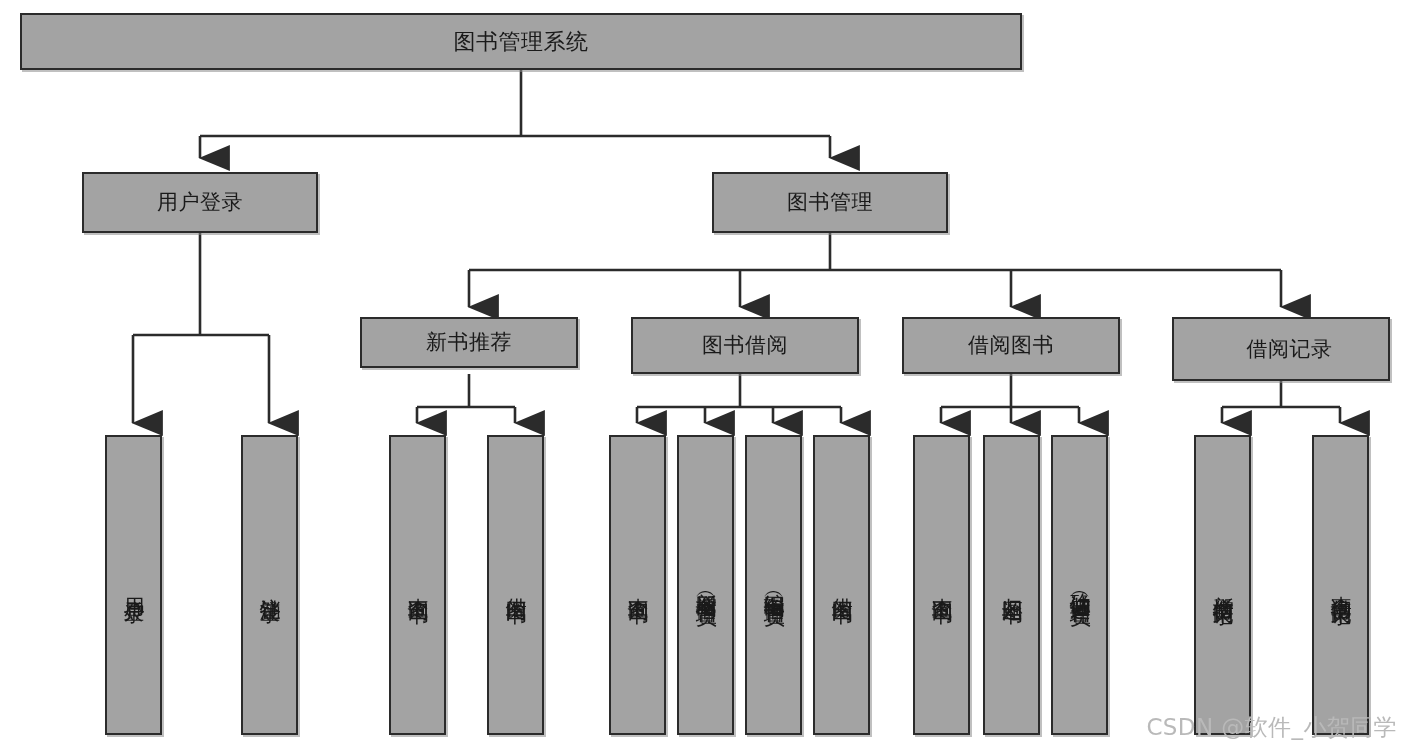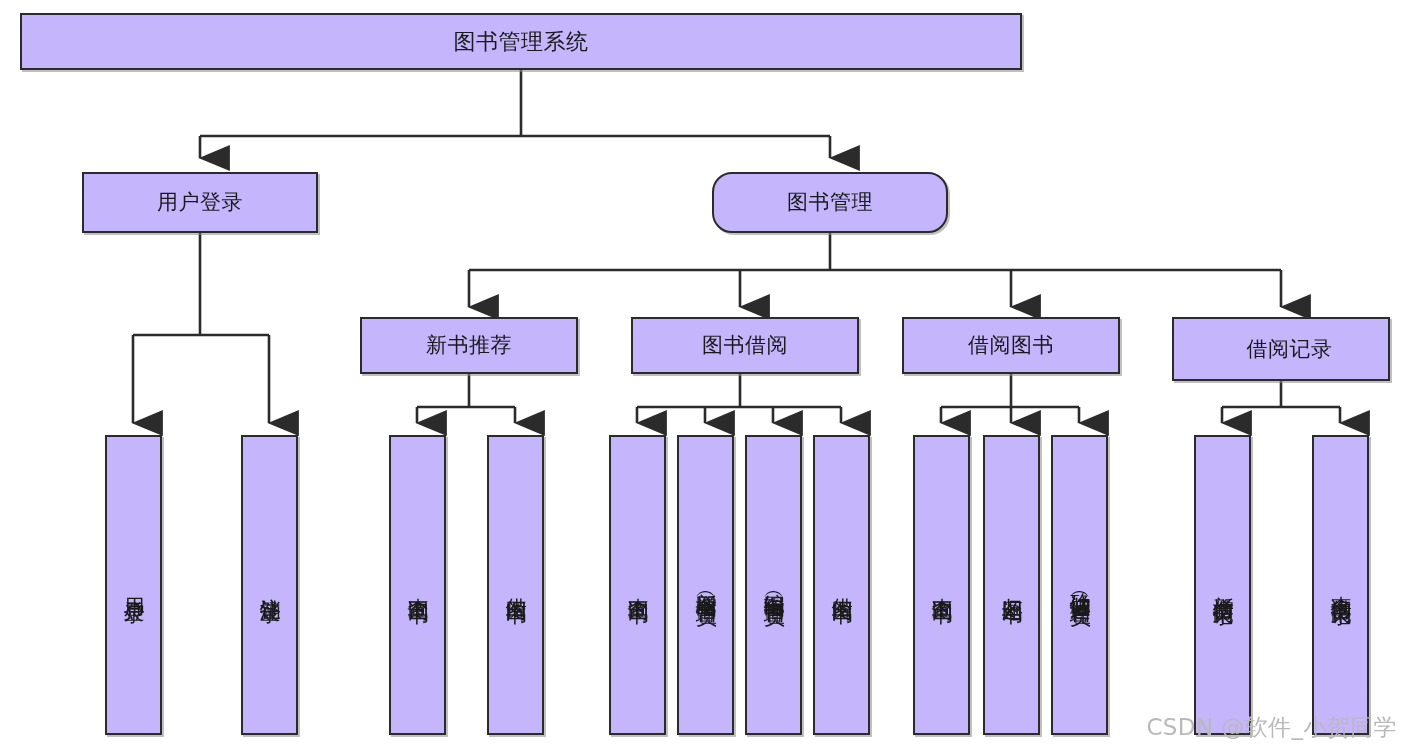--- a/index.html
+++ b/index.html
@@ -21,21 +21,21 @@
     position: absolute;
     left: 0;
     top: 0;
     width: 1405px;
     height: 747px;
     pointer-events: none;
   }
   .node {
     position: absolute;
     box-sizing: border-box;
-    background: #c4b5fd;
+    background: #a3a3a3;
     border: 2px solid #2b2b2b;
     box-shadow: 2px 2px 0 0 rgba(140,140,140,0.55);
     display: flex;
     align-items: center;
     justify-content: center;
     color: #1a1a1a;
     z-index: 2;
   }
   .node .lbl {
     display: block;
@@ -132,25 +132,25 @@
   </svg>
 
   <div class="node h root" style="left:20px; top:13px; width:1002px; height:57px;">
     <span class="lbl">图书管理系统</span>
   </div>
 
   <div class="node h" style="left:82px; top:172px; width:236px; height:61px;">
     <span class="lbl">用户登录</span>
   </div>
 
-  <div class="node h" style="left:712px; top:172px; width:236px; height:61px;border-radius:20px;">
+  <div class="node h" style="left:712px; top:172px; width:236px; height:61px;">
     <span class="lbl">图书管理</span>
   </div>
 
-  <div class="node h" style="left:360px; top:317px; width:218px; height:57px;">
+  <div class="node h" style="left:360px; top:317px; width:218px; height:51px;">
     <span class="lbl">新书推荐</span>
   </div>
 
   <div class="node h" style="left:631px; top:317px; width:228px; height:57px;">
     <span class="lbl">图书借阅</span>
   </div>
 
   <div class="node h" style="left:902px; top:317px; width:218px; height:57px;">
     <span class="lbl">借阅图书</span>
   </div>

